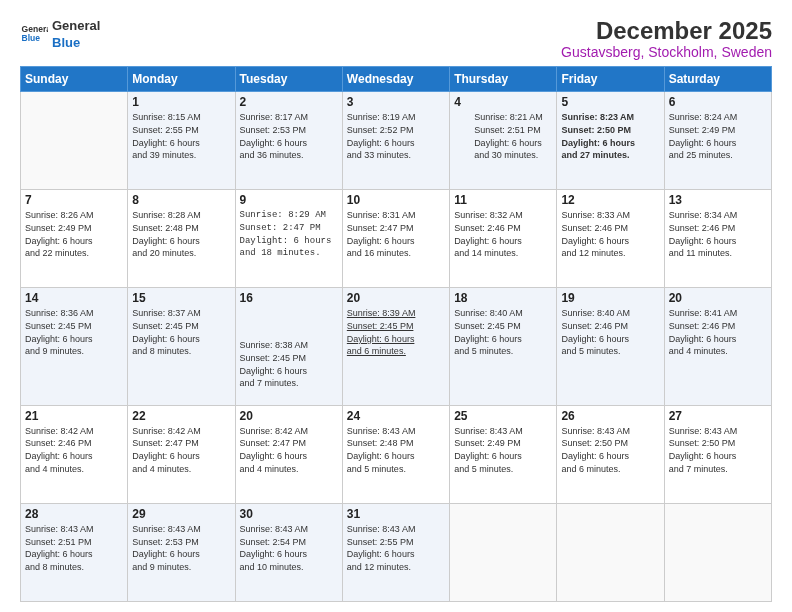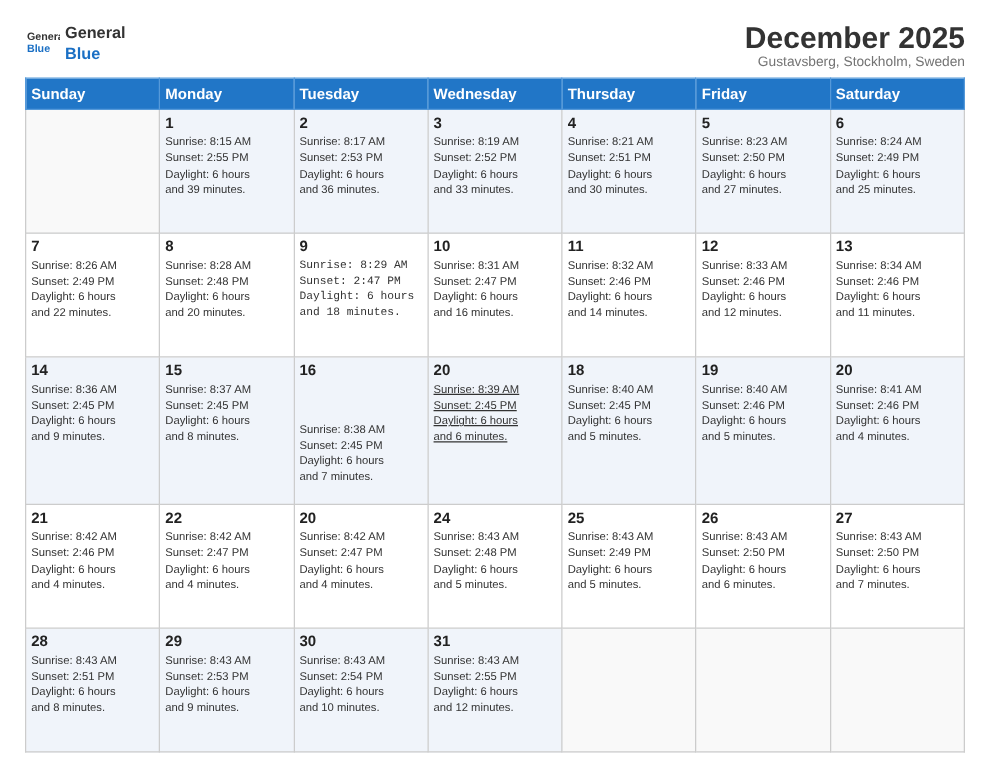--- a/index.html
+++ b/index.html
@@ -36,22 +36,22 @@
     .title-block {
       text-align: right;
     }
     .cal-title {
       font-size: 24px;
       font-weight: bold;
       color: #333;
       line-height: 1.1;
     }
     .cal-subtitle {
-      font-size: 11px;
-      color: #737373;
+      font-size: 14px;
+      color: #a21caf;
     }
     .calendar {
       flex: 1;
       border: 1px solid #be185d;
       border-collapse: collapse;
       width: 100%;
       table-layout: fixed;
     }
     .calendar th {
       background: #2176c7;
@@ -146,28 +146,28 @@
           </td>
           <td>
             <span class="day-num">3</span>
             <div class="day-info" style="white-space: pre-line;">Sunrise: 8:19 AM
 Sunset: 2:52 PM
 Daylight: 6 hours
 and 33 minutes.</div>
           </td>
           <td>
             <span class="day-num">4</span>
-            <div class="day-info" style="white-space: pre-line;">Sunrise: 8:21 AM
+            <div class="day-info" style="white-space: pre-line; margin-left: 20px;">Sunrise: 8:21 AM
 Sunset: 2:51 PM
 Daylight: 6 hours
 and 30 minutes.</div>
           </td>
           <td>
             <span class="day-num">5</span>
-            <div class="day-info" style="white-space: pre-line;">Sunrise: 8:23 AM
+            <div class="day-info" style="white-space: pre-line; font-weight: bold;">Sunrise: 8:23 AM
 Sunset: 2:50 PM
 Daylight: 6 hours
 and 27 minutes.</div>
           </td>
           <td>
             <span class="day-num">6</span>
             <div class="day-info" style="white-space: pre-line;">Sunrise: 8:24 AM
 Sunset: 2:49 PM
 Daylight: 6 hours
 and 25 minutes.</div>

